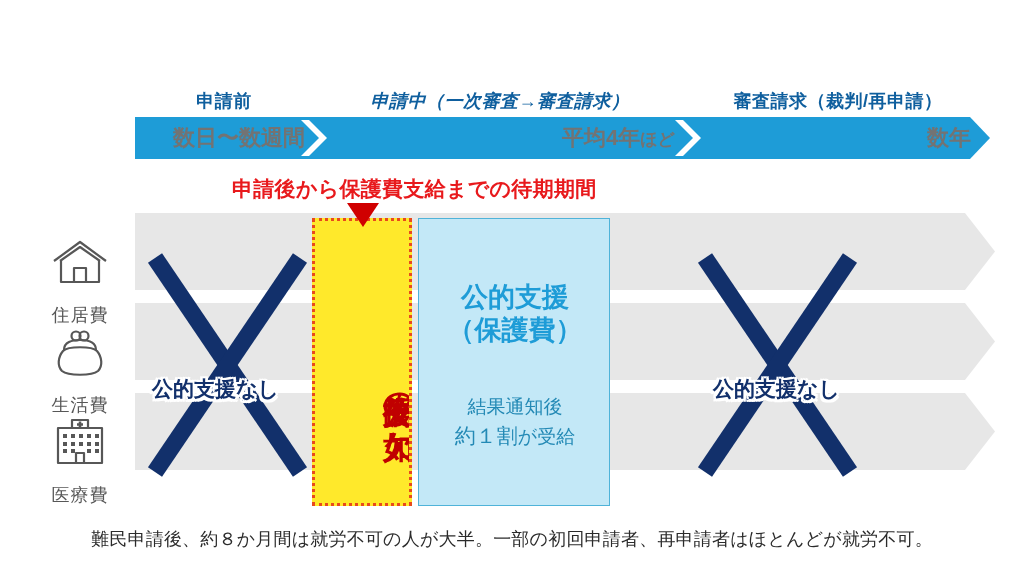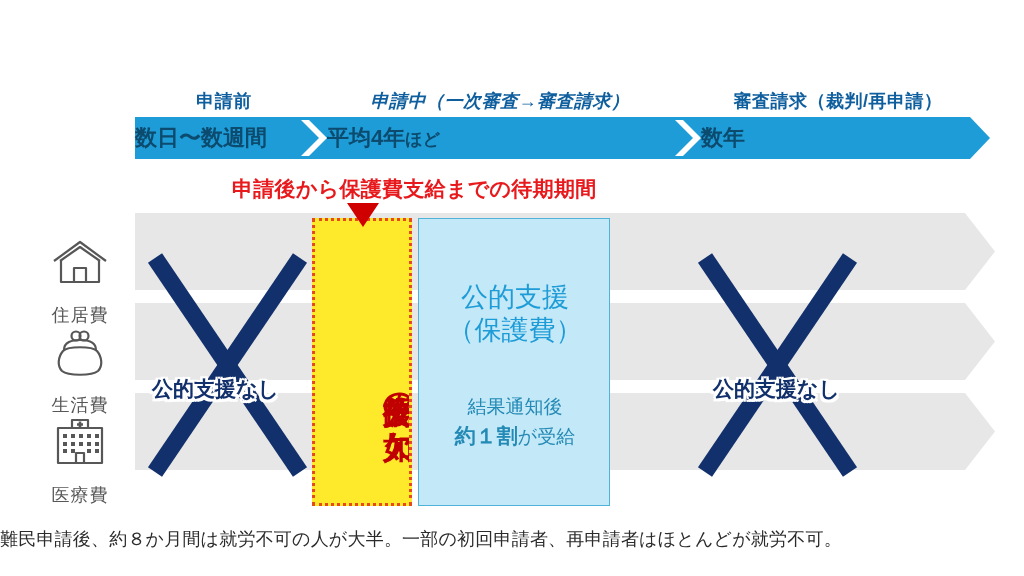--- a/index.html
+++ b/index.html
@@ -40,24 +40,24 @@
     left: 135px;
     top: 117px;
     width: 855px;
     height: 42px;
   }
   .timeline-seg-label {
     position: absolute;
     top: 0;
     height: 54px;
     line-height: 42px;
-    color: #0c4a6e;
+    color: #737373;
     font-weight: bold;
     font-size: 22px;
-    text-align: left;
+    text-align: right;
     white-space: nowrap;
   }
   .timeline-seg-label .small {
     font-size: 17px;
   }
 
   
   .cat {
     position: absolute;
     left: 28px;
@@ -158,37 +158,37 @@
     border: 1px solid #4FB3D9;
     box-sizing: border-box;
   }
   #support-title {
     position: absolute;
     left: 0;
     top: 62px;
     width: 192px;
     text-align: center;
     color: #1E9CD7;
-    font-weight: normal;
+    font-weight: bold;
     font-size: 27px;
     line-height: 1.22;
     white-space: nowrap;
   }
   #support-sub {
     position: absolute;
     left: 0;
     top: 174px;
     width: 192px;
     text-align: center;
     color: #2389B5;
     font-size: 19px;
     line-height: 1.45;
   }
   #support-sub .strong {
-    font-weight: bold;
+    font-weight: normal;
     font-size: 21px;
   }
 
   
   .nosupport {
     position: absolute;
     top: 347px;
     color: #12306B;
     font-weight: bold;
     font-size: 21px;
@@ -202,20 +202,21 @@
   }
   #nosupport-left  { left: 152px; }
   #nosupport-right { left: 713px; }
 
   
   #footer-note {
     position: absolute;
     left: 0;
     top: 527px;
     width: 1024px;
+    text-align: center;
     color: #2b2b2b;
     font-size: 18px;
     letter-spacing: 0.2px;
     white-space: nowrap;
   }
 </style>
 </head>
 <body>
 
 <div id="stage">

